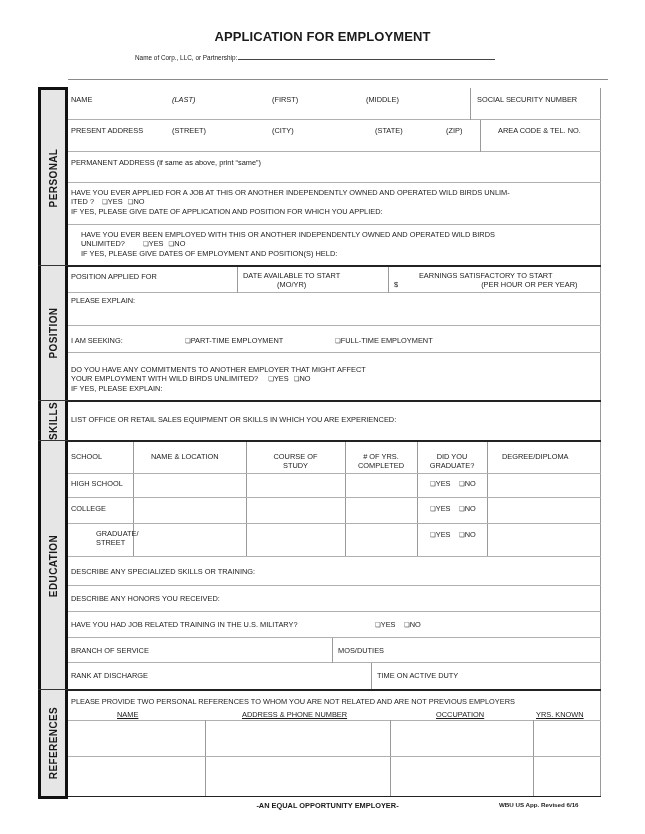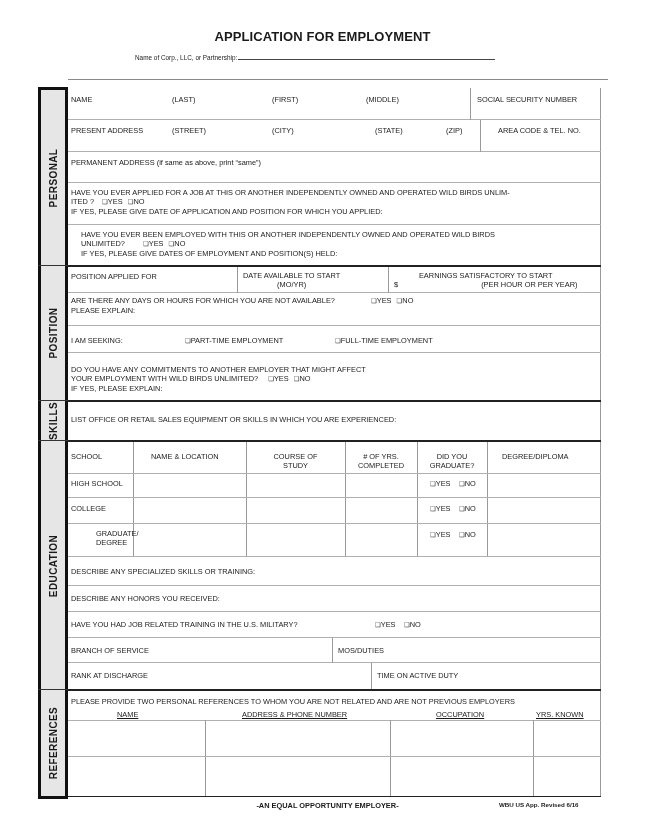--- a/index.html
+++ b/index.html
@@ -55,21 +55,21 @@
   <span class="lbl">EDUCATION</span>
 </div>
 <div class="side-div" style="top:689px;"></div>
 <div class="side last" style="top:690px;height:109px;">
   <span class="lbl">REFERENCES</span>
 </div>
 
 <div class="form" style="top:88px;height:178px;">
   <div class="row" style="top:0;height:32px;">
     <span class="t" style="left:3px;top:7px;">NAME</span>
-    <span class="t" style="left:104px;top:7px;">(LAST)</span>
+    <span class="t" style="left:104px;top:7px;font-style:italic;">(LAST)</span>
     <span class="t" style="left:204px;top:7px;">(FIRST)</span>
     <span class="t" style="left:298px;top:7px;">(MIDDLE)</span>
     <div class="vl" style="left:402px;top:0;height:32px;"></div>
     <span class="t" style="left:409px;top:7px;">SOCIAL SECURITY NUMBER</span>
   </div>
   <div class="row" style="top:32px;height:32px;">
     <span class="t" style="left:3px;top:6px;">PRESENT ADDRESS</span>
     <span class="t" style="left:104px;top:6px;">(STREET)</span>
     <span class="t" style="left:204px;top:6px;">(CITY)</span>
     <span class="t" style="left:307px;top:6px;">(STATE)</span>
@@ -114,25 +114,20 @@
       <div>(MO/YR)</div>
     </div>
     <div class="vl" style="left:320px;top:0;height:26px;"></div>
     <div class="t ml" style="left:326px;top:4px;">
       <div>EARNINGS SATISFACTORY TO START</div>
       <div><span>$</span><span style="margin-left:83px;">(PER HOUR OR PER YEAR)</span></div>
     </div>
   </div>
   <div class="row" style="top:26px;height:33px;">
     <div class="t ml" style="left:3px;top:3px;">
-      <div>
-        <span>ARE THERE ANY DAYS OR HOURS FOR WHICH YOU ARE NOT AVAILABLE?</span>
-        <span style="margin-left:34px;"><span class="cb">❏</span><span>YES</span></span>
-        <span style="margin-left:3px;"><span class="cb">❏</span><span>NO</span></span>
-      </div>
       <div>PLEASE EXPLAIN:</div>
     </div>
   </div>
   <div class="row" style="top:59px;height:27px;">
     <span class="t" style="left:3px;top:10px;">I AM SEEKING:</span>
     <span class="t" style="left:117px;top:10px;"><span class="cb">❏</span><span>PART-TIME EMPLOYMENT</span></span>
     <span class="t" style="left:267px;top:10px;"><span class="cb">❏</span><span>FULL-TIME EMPLOYMENT</span></span>
   </div>
   <div class="row" style="top:92px;height:47px;border-bottom:none;">
     <div class="t ml" style="left:3px;top:6px;">
@@ -184,21 +179,21 @@
     <span class="t" style="left:391px;top:5px;"><span class="cb">❏</span><span>NO</span></span>
   </div>
   <div class="row" style="top:56px;height:26px;">
     <span class="t" style="left:3px;top:6px;">COLLEGE</span>
     <span class="t" style="left:362px;top:6px;"><span class="cb">❏</span><span>YES</span></span>
     <span class="t" style="left:391px;top:6px;"><span class="cb">❏</span><span>NO</span></span>
   </div>
   <div class="row" style="top:82px;height:33px;">
     <div class="t ml" style="left:3px;top:5px;margin-left:25px;">
       <div>GRADUATE/</div>
-      <div>DEGREE</div>
+      <div>STREET</div>
     </div>
     <span class="t" style="left:362px;top:6px;"><span class="cb">❏</span><span>YES</span></span>
     <span class="t" style="left:391px;top:6px;"><span class="cb">❏</span><span>NO</span></span>
   </div>
   <div class="row" style="top:115px;height:29px;">
     <span class="t" style="left:3px;top:10px;">DESCRIBE ANY SPECIALIZED SKILLS OR TRAINING:</span>
   </div>
   <div class="row" style="top:144px;height:26px;">
     <span class="t" style="left:3px;top:8px;">DESCRIBE ANY HONORS YOU RECEIVED:</span>
   </div>

